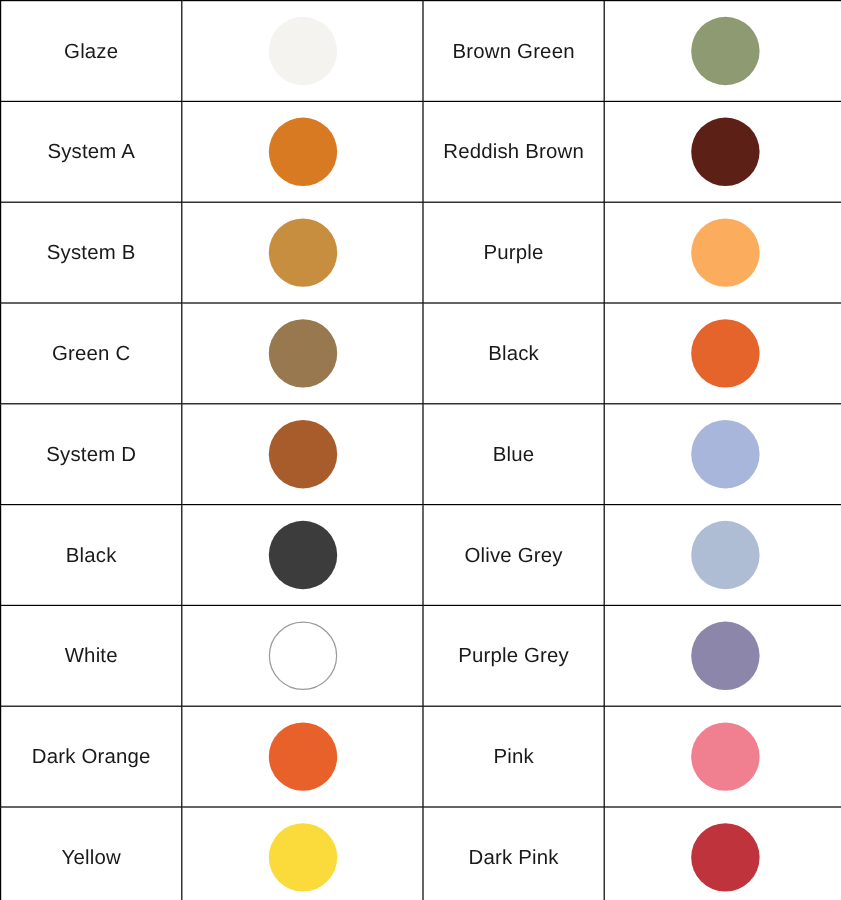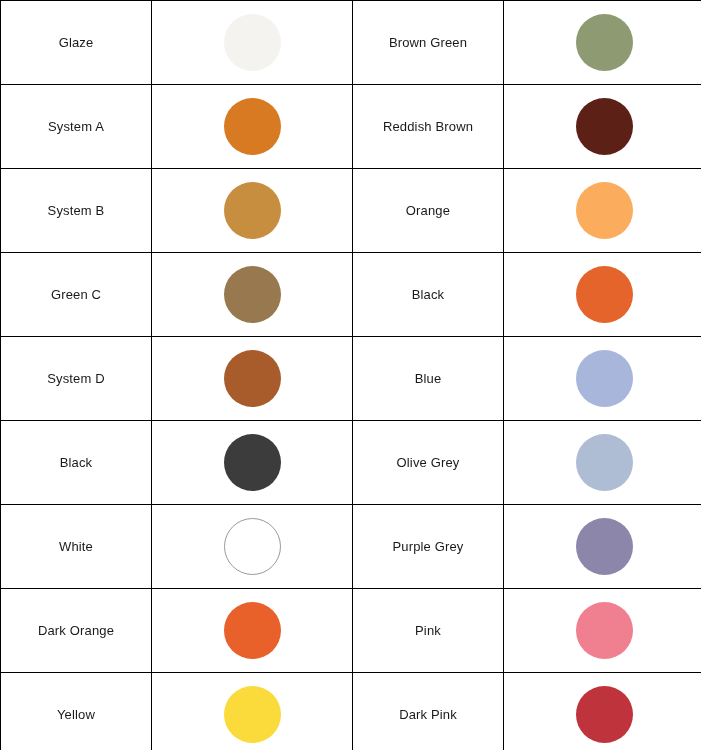--- a/index.html
+++ b/index.html
@@ -21,21 +21,21 @@
   #color-table td {
     border: 1px solid #000000;
     padding: 0;
     height: 83px;
     vertical-align: middle;
     overflow: hidden;
   }
   td.label-cell {
     width: 150px;
     text-align: center;
-    font-size: 13px;
+    font-size: 17px;
     color: #1a1a1a;
     letter-spacing: 0.15px;
   }
   td.swatch-cell {
     width: 200px;
     text-align: center;
   }
   .swatch-wrap {
     display: flex;
     align-items: center;
@@ -87,21 +87,21 @@
           </div>
         </td>
       </tr>
       <tr>
         <td class="label-cell">System B</td>
         <td class="swatch-cell">
           <div class="swatch-wrap">
             <span class="swatch" style="background: rgb(199, 142, 63);"></span>
           </div>
         </td>
-        <td class="label-cell">Orange</td>
+        <td class="label-cell">Purple</td>
         <td class="swatch-cell">
           <div class="swatch-wrap">
             <span class="swatch" style="background: rgb(251, 172, 93);"></span>
           </div>
         </td>
       </tr>
       <tr>
         <td class="label-cell">Green C</td>
         <td class="swatch-cell">
           <div class="swatch-wrap">

